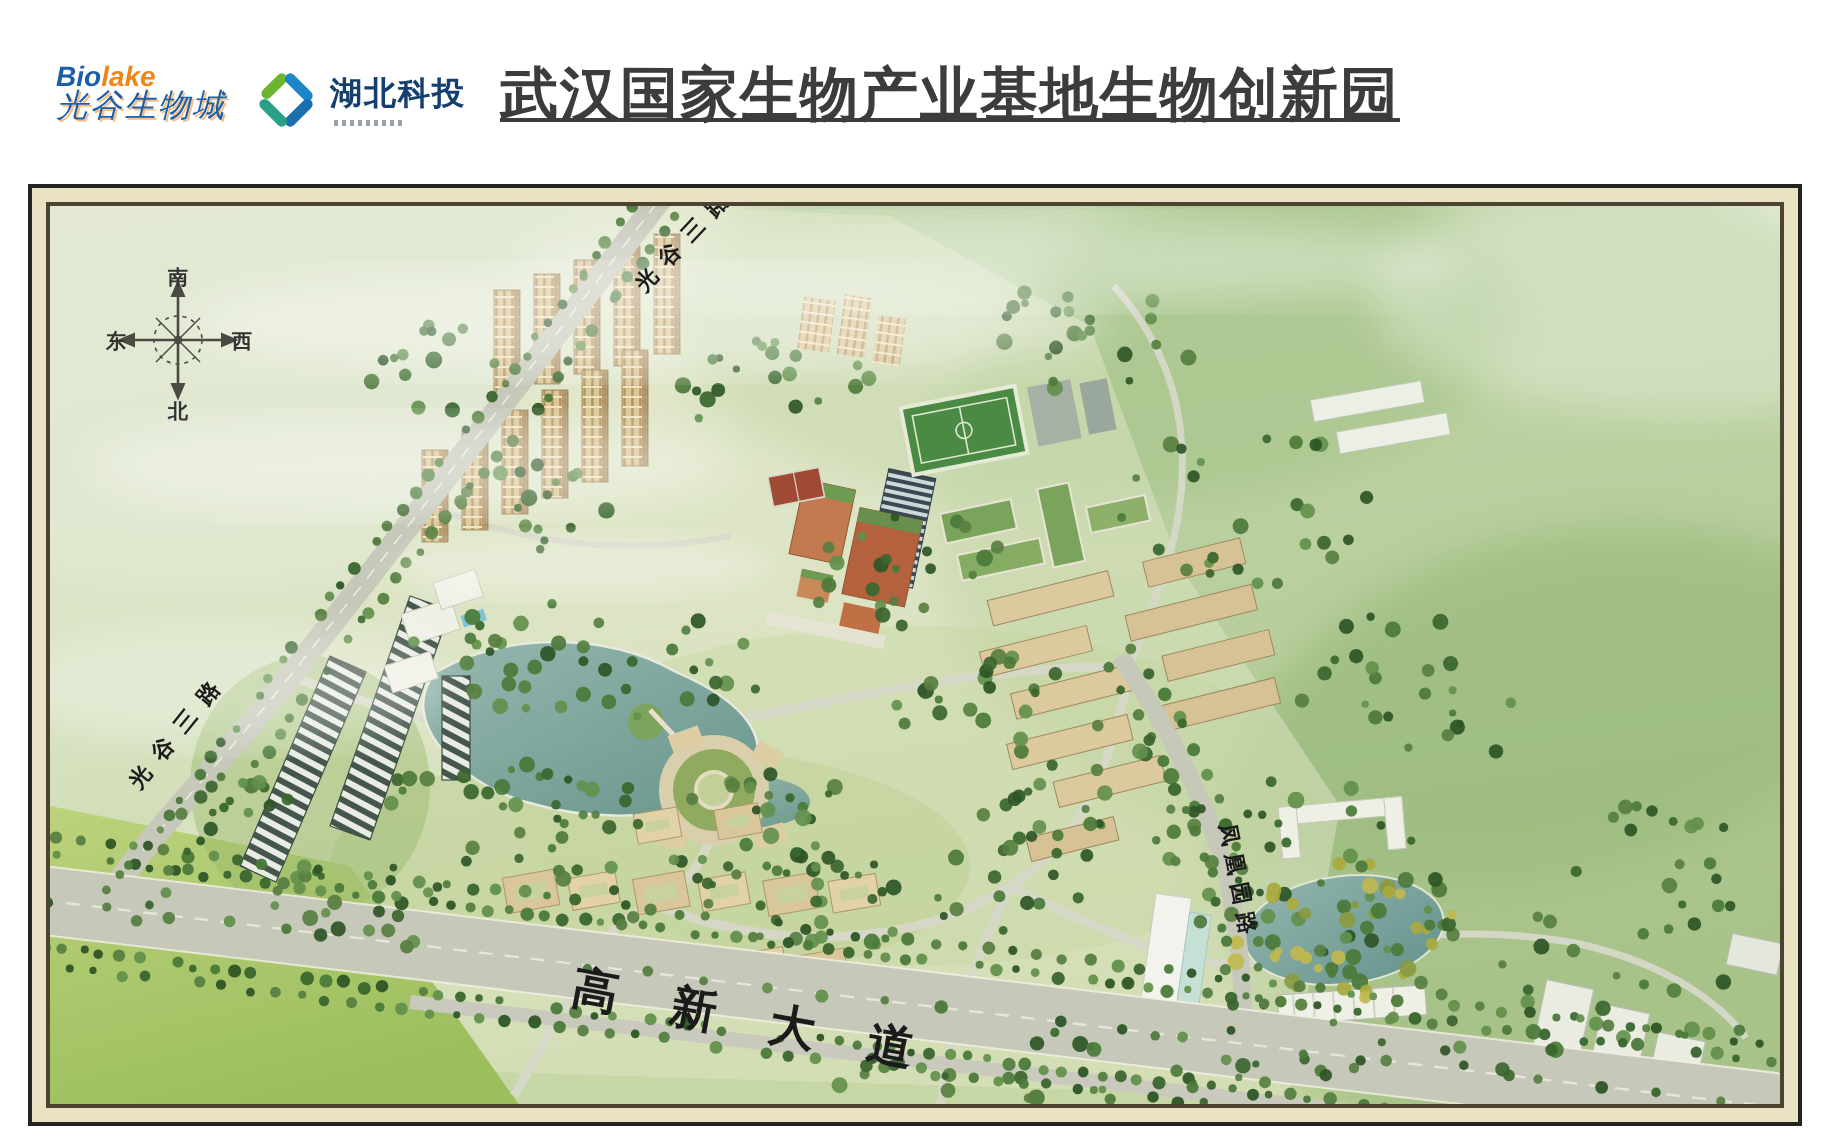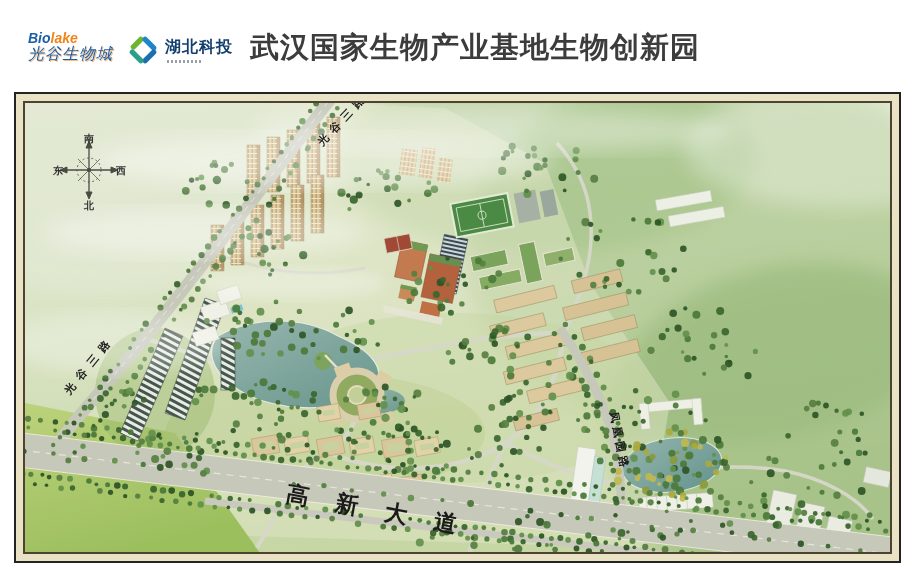--- a/index.html
+++ b/index.html
@@ -19,21 +19,21 @@
   .bl1{font-size:14px;font-weight:bold;font-style:italic;letter-spacing:0px;}
   .bl1 .bio{color:var(--biolake-blue);} .bl1 .lake{color:var(--biolake-orange);}
   .bl2{font-size:16px;font-weight:normal;color:var(--biolake-blue);font-style:italic;
        text-shadow:1px 1px 0 rgba(240,133,25,.55);letter-spacing:1px;}
   .logo-hbkt{position:absolute;left:127px;top:34px;display:flex;align-items:center;gap:6px;}
   .hbkt-txt{display:flex;flex-direction:column;gap:2px;}
   .hbkt-name{font-size:16px;font-weight:bold;color:var(--hubei-navy);letter-spacing:1px;}
   .hbkt-sub{width:34px;height:3px;margin-left:2px;
      background:repeating-linear-gradient(90deg,#9aa0a8 0 2px,transparent 2px 4px);}
   .title{position:absolute;left:250px;top:28px;width:450px;text-align:center;
-         font-size:29px;font-weight:800;color:var(--title-color);letter-spacing:1px;}
+         font-size:29px;font-weight:800;color:var(--title-color);letter-spacing:1px;text-decoration:underline;}
   
   .map-frame{position:absolute;left:14px;top:92px;width:887px;height:471px;
              background:var(--frame-gold);border:2px solid var(--frame-dark);padding:7px;}
   .map-inner{width:100%;height:100%;border:2px solid var(--frame-inner-line);overflow:hidden;}
   svg text{font-family:"Liberation Sans",sans-serif;}
   .roadlabel{fill:var(--label-color);font-weight:bold;}
 </style>
 </head>
 <body>
 

